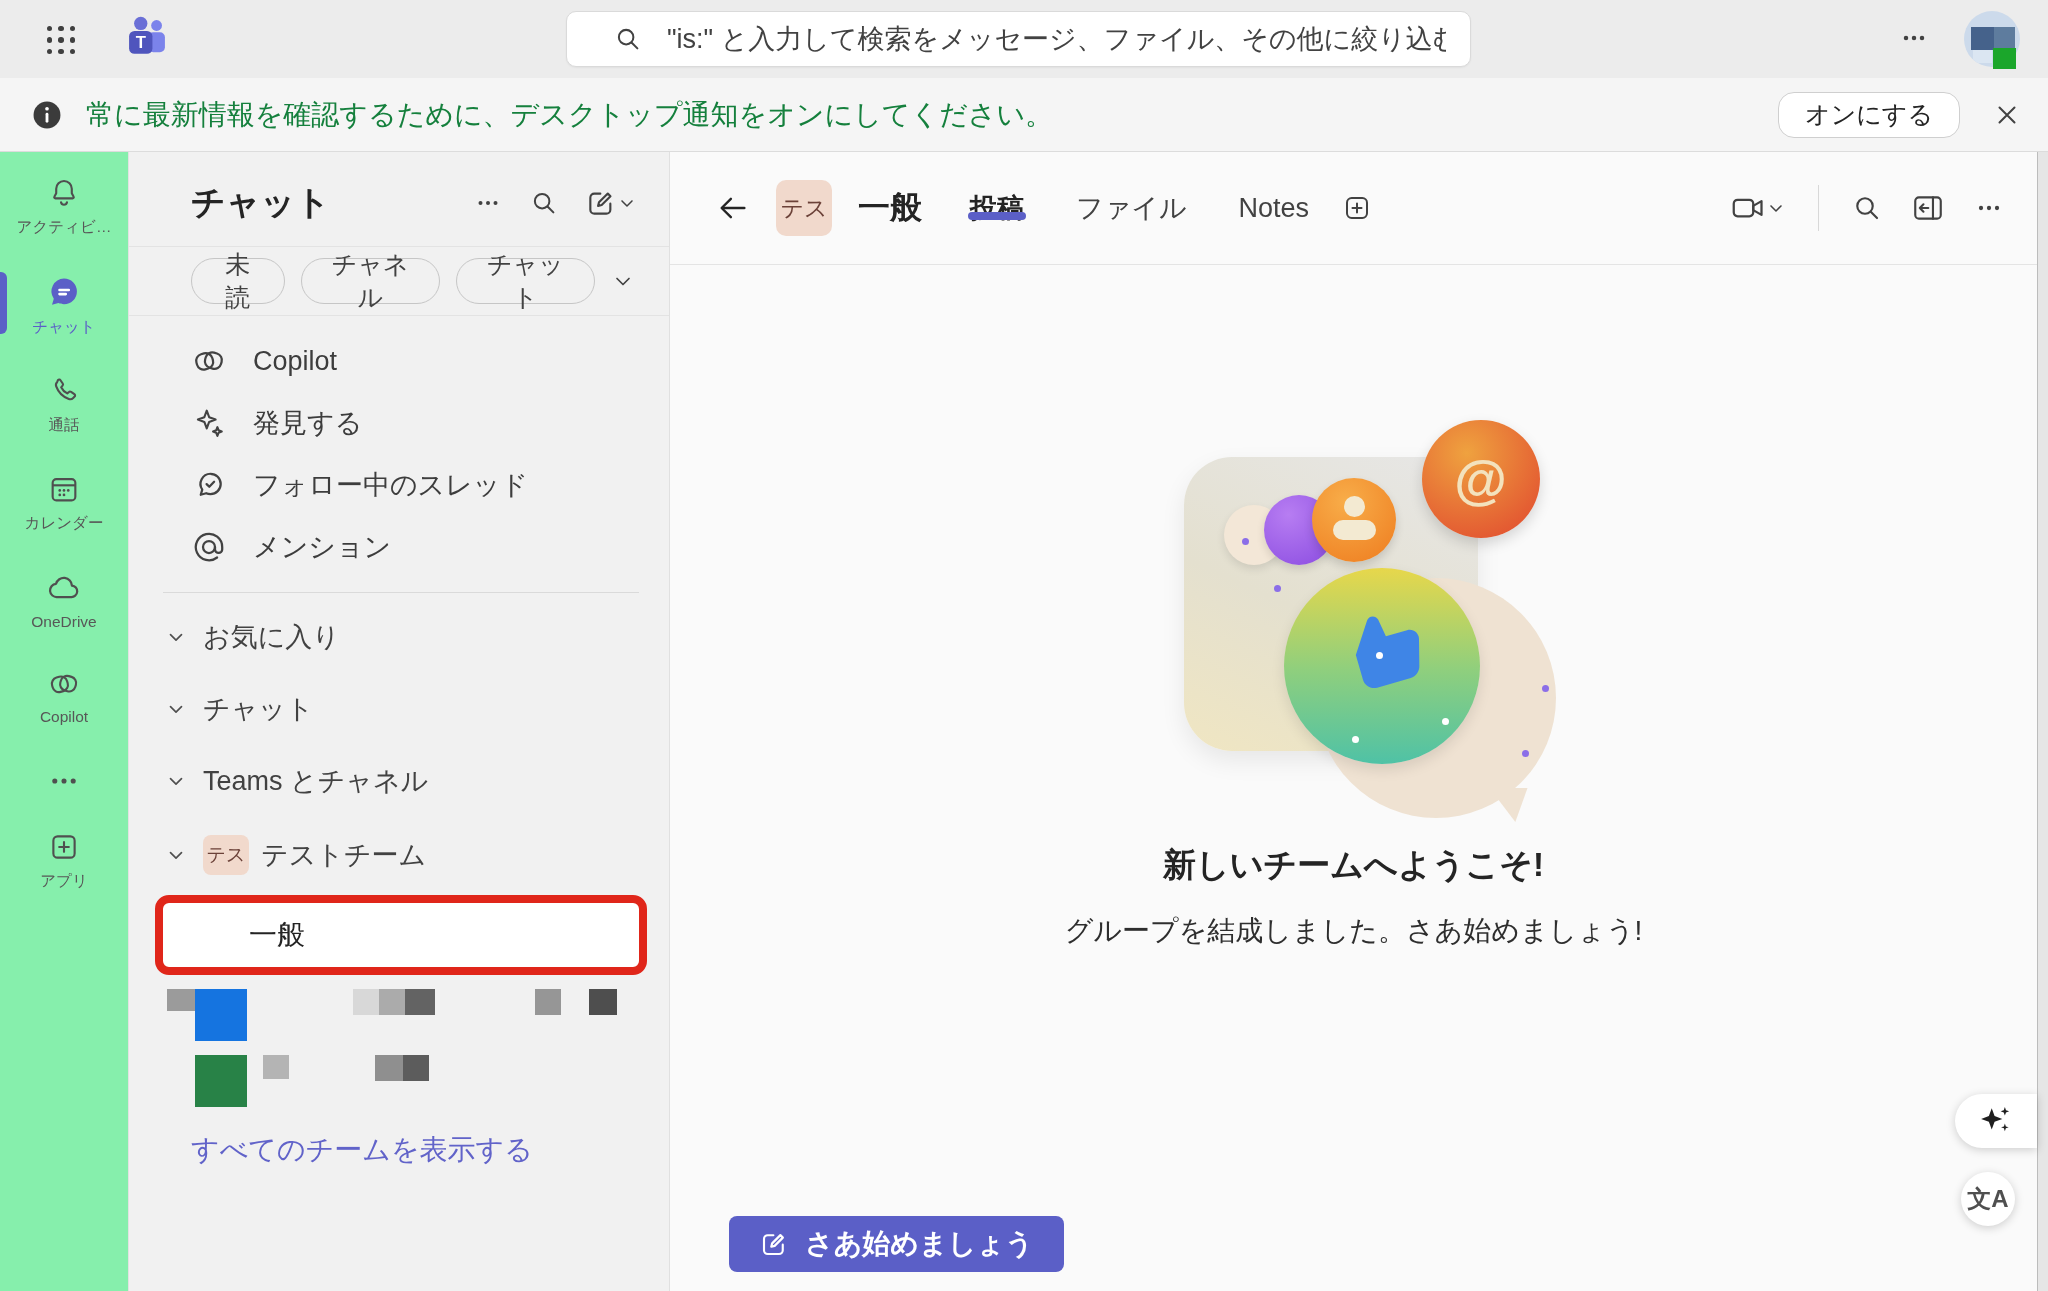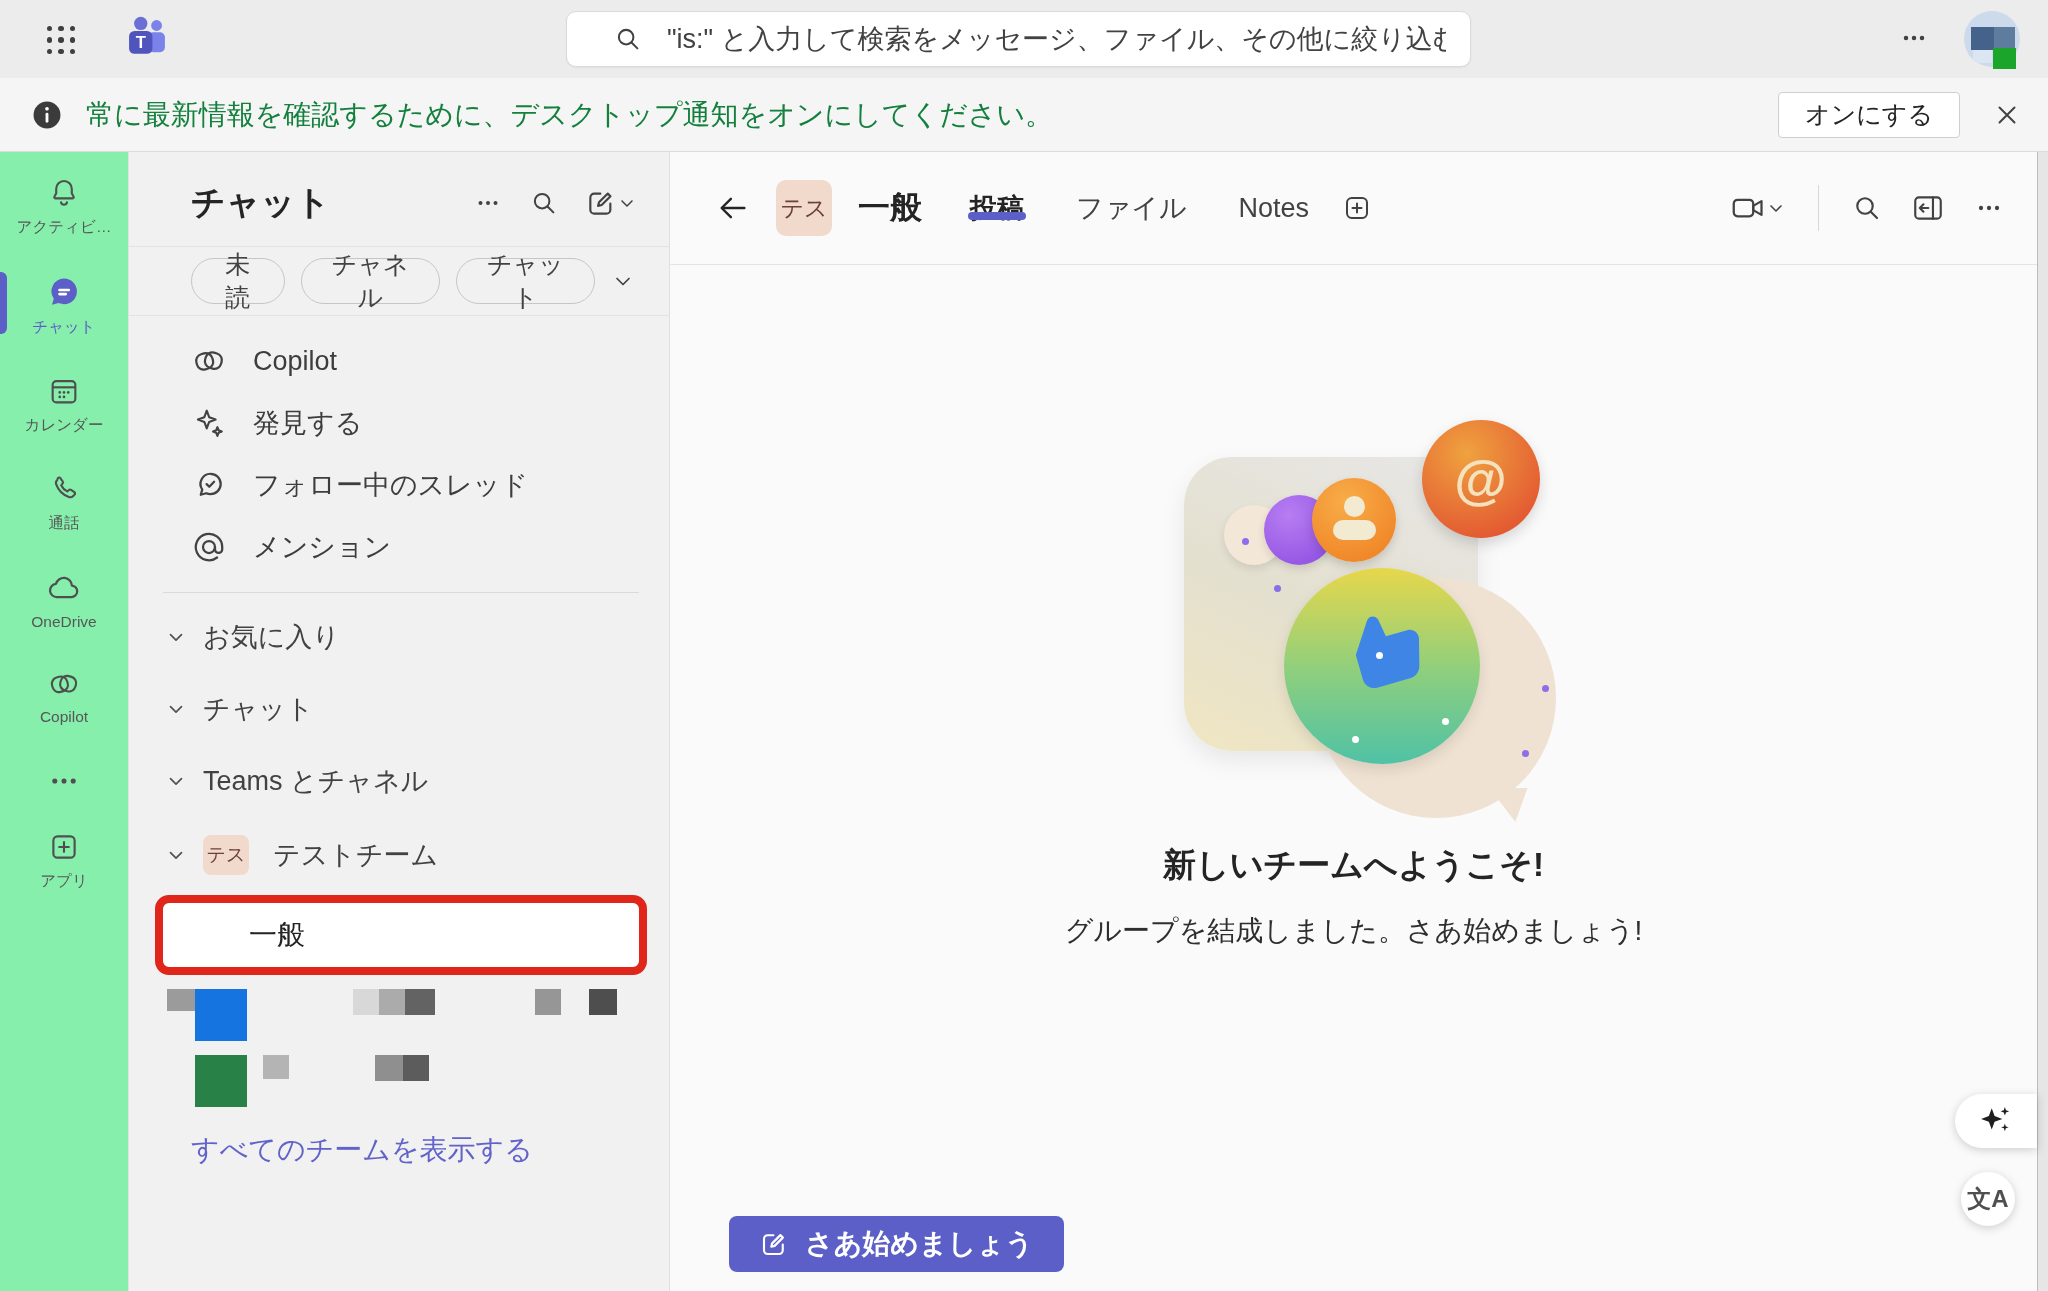--- a/index.html
+++ b/index.html
@@ -20,21 +20,21 @@
   .avatar { position:absolute; right:28px; top:11px; width:56px; height:56px; cursor:pointer; }
   .avatar .disc { position:absolute; inset:0; border-radius:50%; background:#ccdaeb; overflow:hidden; }
   .avatar .a1 { position:absolute; left:7px; top:16px; width:23px; height:23px; background:#45628b; }
   .avatar .a2 { position:absolute; left:30px; top:16px; width:21px; height:23px; background:#5e7c9e; }
   .avatar .a3 { position:absolute; left:9px; top:39px; width:19px; height:13px; background:#dbe6f2; }
   .avatar .status { position:absolute; left:29px; top:37px; width:23px; height:21px; background:#1ba62b; }
 
   
   .banner { height:74px; background:#f5f5f5; border-bottom:1px solid #dcdcdc; display:flex; align-items:center; padding:0 26px 0 30px; gap:22px; flex:none; }
   .banner-text { font-size:28px; color:#15803d; }
-  .banner-action { margin-left:auto; height:46px; padding:0 26px; background:#fff; border:1px solid #cfcfcf; border-radius:4px; font-size:25px; color:#242424; cursor:pointer; font-family:inherit; }
+  .banner-action { margin-left:auto; height:46px; padding:0 26px; background:#fff; border:1px solid #cfcfcf; border-radius:16px; font-size:25px; color:#242424; cursor:pointer; font-family:inherit; }
   .banner-close { background:none; border:none; color:#424242; cursor:pointer; margin-left:10px; }
 
   
   .content { flex:1; display:flex; min-height:0; }
 
   
   .rail { width:128px; background:#86efac; padding-top:12px; display:flex; flex-direction:column; align-items:center; gap:14px; flex:none; }
   .rail-item { position:relative; width:100%; padding:12px 0 10px; display:flex; flex-direction:column; align-items:center; gap:7px; color:#4f4f4f; cursor:pointer; }
   .rail-item .lbl { font-size:15.5px; color:#575757; max-width:122px; white-space:nowrap; overflow:hidden; }
   .rail-item.active { color:#5b5fc7; }
@@ -51,21 +51,21 @@
   .pill { height:46px; padding:0 24px; border:1px solid #c6c6c6; border-radius:23px; background:transparent; font-size:25px; color:#424242; display:flex; align-items:center; cursor:pointer; font-family:inherit; }
   .filters-chev { margin-left:auto; }
   .sb-list { padding-top:14px; }
   .sb-item { display:flex; align-items:center; gap:26px; padding:0 20px 0 62px; height:62px; font-size:27px; color:#3d3d3d; cursor:pointer; }
   .sb-item svg { flex:none; color:#424242; }
   .sb-divider { height:1px; background:#dadada; margin:14px 30px 8px 34px; }
   .sb-section { display:flex; align-items:center; gap:16px; padding-left:36px; height:72px; font-size:27px; color:#424242; cursor:pointer; }
   .sb-section svg, .team-row svg { color:#4f4f4f; flex:none; }
   .team-row { display:flex; align-items:center; padding-left:36px; height:76px; font-size:27px; color:#424242; cursor:pointer; }
   .team-badge { width:46px; height:40px; border-radius:8px; background:#f1d9cc; color:#6b4138; font-size:19px; display:flex; align-items:center; justify-content:center; margin-left:16px; }
-  .team-name { margin-left:24px; }
+  .team-name { margin-left:12px; }
   .channel-annot { margin:2px 22px 10px 26px; border:8px solid #e0261a; border-radius:14px; background:#ffffff; }
   .channel-item { height:64px; display:flex; align-items:center; padding-left:86px; font-size:28px; color:#242424; cursor:pointer; }
   .redacted-row { position:relative; height:60px; margin:2px 0 2px 36px; cursor:pointer; }
   .rb { position:absolute; }
   .show-all { padding:18px 0 0 62px; font-size:28px; color:#6163c9; cursor:pointer; }
 
   
   .main { flex:1; background:#fafafa; border-left:1px solid #e0e0e0; position:relative; display:flex; flex-direction:column; min-width:0; }
   .main-header { height:113px; display:flex; align-items:center; padding:0 28px 0 42px; border-bottom:1px solid #e4e4e4; gap:22px; flex:none; }
   .hdr-badge { width:56px; height:56px; border-radius:10px; background:#f1d9cc; color:#6b4138; font-size:23px; display:flex; align-items:center; justify-content:center; flex:none; }
@@ -180,36 +180,36 @@
       </div>
       <div class="rail-item active">
         <span class="rail-ind"></span>
         <svg width="36" height="36" viewBox="0 0 24 24">
           <path fill="#5b5fc7" d="M12 3a8.6 8.6 0 0 1 8.6 8.6A8.6 8.6 0 0 1 12 20.2c-1.3 0-2.6-.3-3.7-.8L4 20.5l1.2-4A8.6 8.6 0 0 1 12 3z"></path>
           <path stroke="#ffffff" stroke-width="1.7" stroke-linecap="round" d="M9 10.6h6.2M9 13.4h4.2" fill="none"></path>
         </svg>
         <span class="lbl">チャット</span>
       </div>
       <div class="rail-item">
+        <svg width="34" height="34" viewBox="0 0 24 24" fill="none" stroke="currentColor" stroke-width="1.5" stroke-linejoin="round">
+          <path d="M7.8 4.2c.5-.5 1.3-.4 1.7.2l1.6 2.3c.3.5.3 1.1-.1 1.5l-1 1.2c.9 1.9 2.4 3.4 4.3 4.3l1.2-1c.4-.4 1-.4 1.5-.1l2.3 1.6c.6.4.7 1.2.2 1.7l-1 1c-.8.8-2 1.1-3.1.7-4.1-1.5-7.4-4.8-8.9-8.9-.4-1.1-.1-2.3.7-3.1z"></path>
+        </svg>
+        <span class="lbl">通話</span>
+      </div>
+      <div class="rail-item">
         <svg width="34" height="34" viewBox="0 0 24 24" fill="none" stroke="currentColor" stroke-width="1.5">
           <rect x="4" y="5" width="16" height="15" rx="2.6"></rect>
             <path d="M4 9.4h16"></path>
           <circle cx="9" cy="13" r=".95" fill="currentColor" stroke="none"></circle>
             <circle cx="12" cy="13" r=".95" fill="currentColor" stroke="none"></circle>
             <circle cx="15" cy="13" r=".95" fill="currentColor" stroke="none"></circle>
           <circle cx="9" cy="16.2" r=".95" fill="currentColor" stroke="none"></circle>
             <circle cx="12" cy="16.2" r=".95" fill="currentColor" stroke="none"></circle>
         </svg>
         <span class="lbl">カレンダー</span>
-      </div>
-      <div class="rail-item">
-        <svg width="34" height="34" viewBox="0 0 24 24" fill="none" stroke="currentColor" stroke-width="1.5" stroke-linejoin="round">
-          <path d="M7.8 4.2c.5-.5 1.3-.4 1.7.2l1.6 2.3c.3.5.3 1.1-.1 1.5l-1 1.2c.9 1.9 2.4 3.4 4.3 4.3l1.2-1c.4-.4 1-.4 1.5-.1l2.3 1.6c.6.4.7 1.2.2 1.7l-1 1c-.8.8-2 1.1-3.1.7-4.1-1.5-7.4-4.8-8.9-8.9-.4-1.1-.1-2.3.7-3.1z"></path>
-        </svg>
-        <span class="lbl">通話</span>
       </div>
       <div class="rail-item">
         <svg width="36" height="36" viewBox="0 0 24 24" fill="none" stroke="currentColor" stroke-width="1.5" stroke-linejoin="round">
           <path d="M7.5 18h9.2a3.8 3.8 0 0 0 .6-7.6 5.4 5.4 0 0 0-10.6-1.2A3.9 3.9 0 0 0 7.5 18z"></path>
         </svg>
         <span class="lbl">OneDrive</span>
       </div>
       <div class="rail-item">
         <svg width="34" height="34" viewBox="0 0 24 24" fill="none" stroke="currentColor" stroke-width="1.5">
           <rect x="3.6" y="7" width="11" height="10.5" rx="4.5" transform="rotate(-16 9.1 12.2)"></rect>

